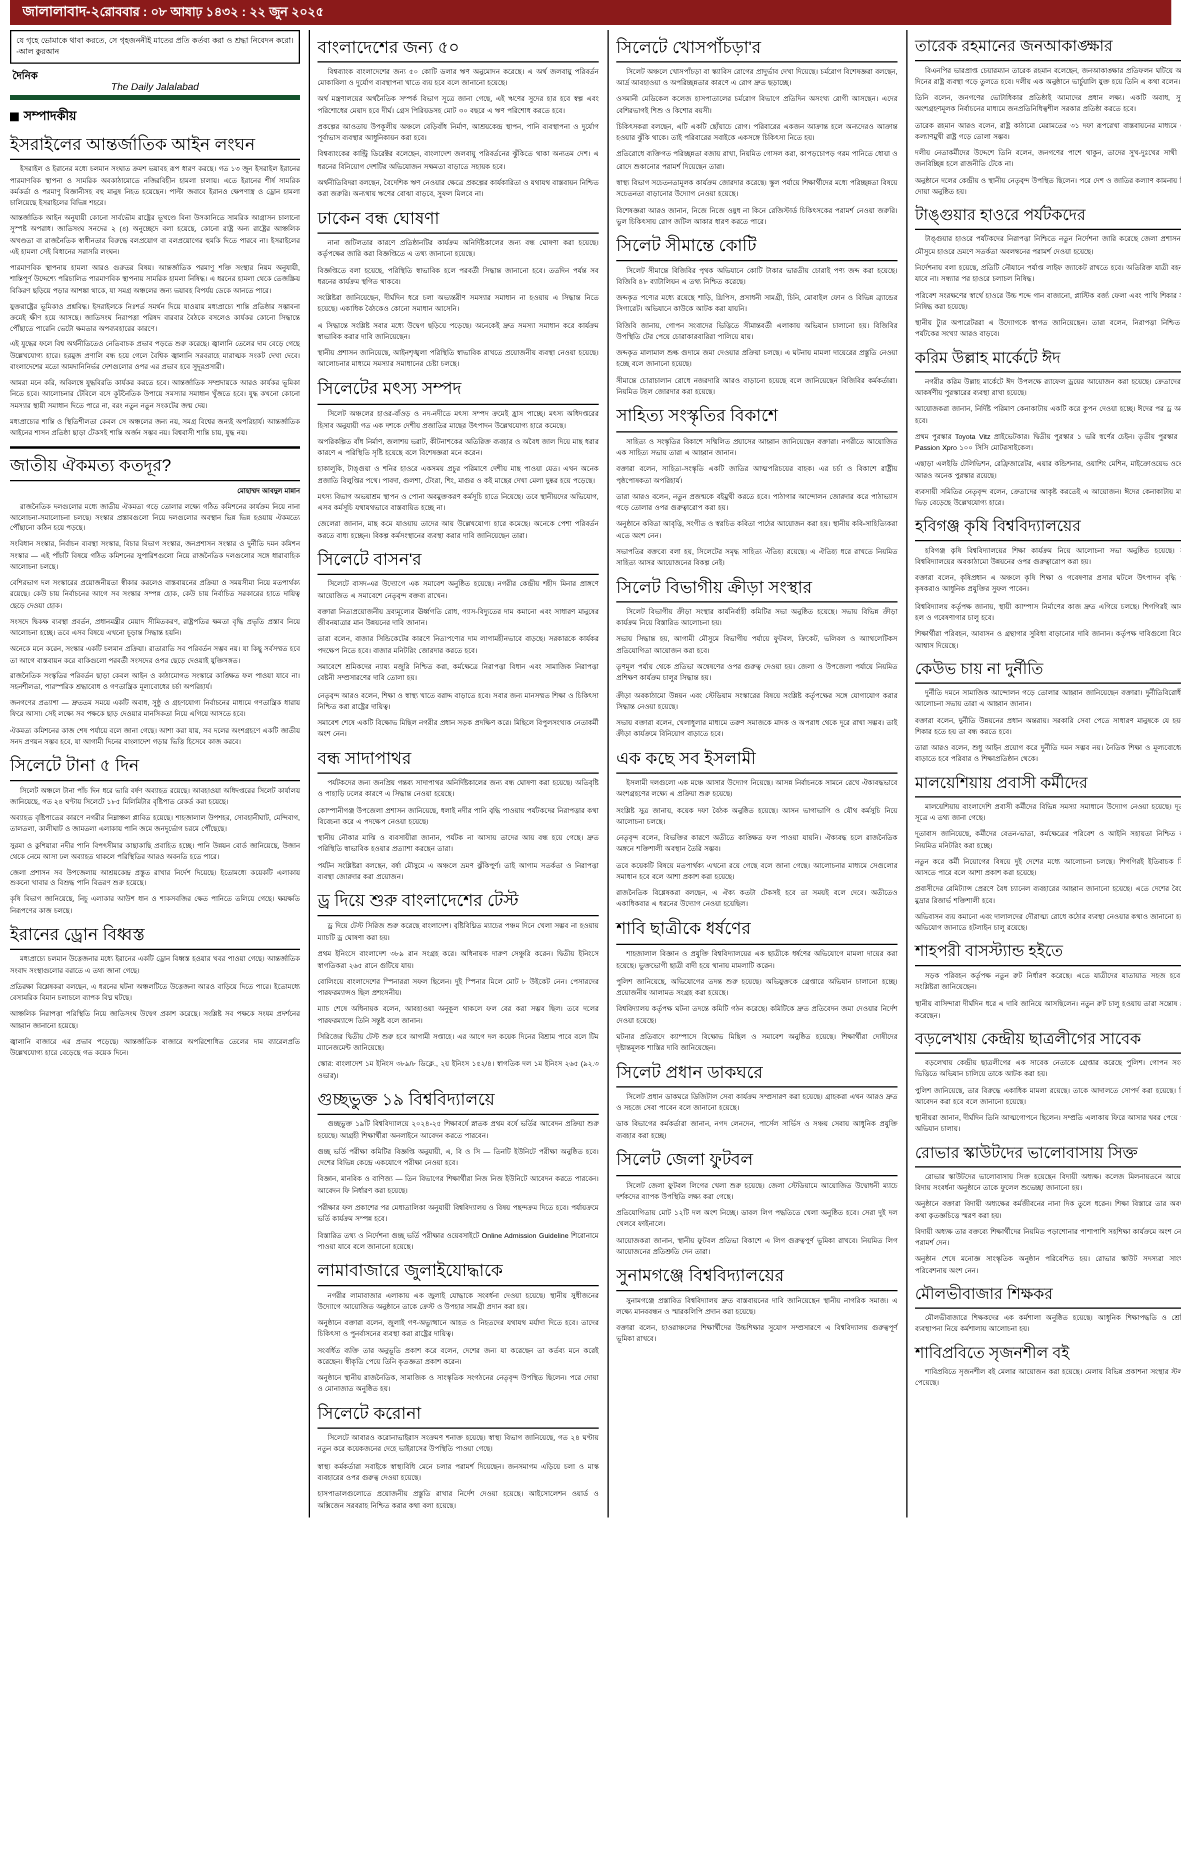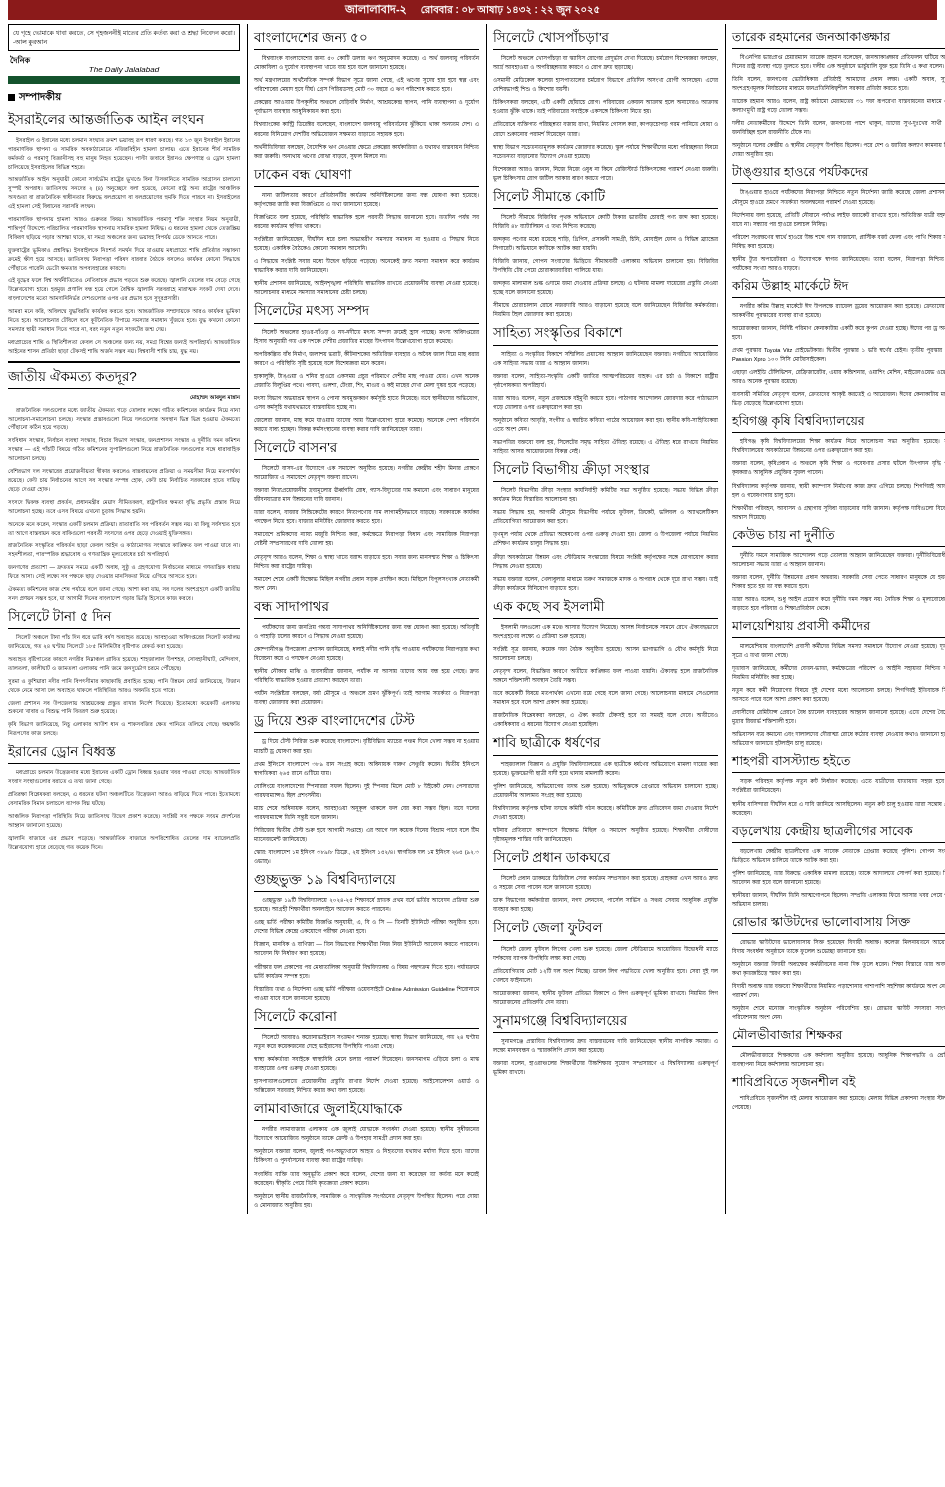--- a/index.html
+++ b/index.html
@@ -17,25 +17,24 @@
     width: 945px;
     padding: 0 8px 10px 8px;
   }
   
   .topbar {
     height: 20px;
     background: #8b1a1a;
     color: #fff;
     display: flex;
     align-items: center;
-    justify-content: center;
+    justify-content: flex-start;
     padding: 0 10px;
     font-size: 11px;
     font-weight: bold;
-    gap: 14px;
   }
   .topbar .right { font-weight: bold; font-size: 10px; }
   
   .grid {
     display: grid;
     grid-template-columns: 232px 232px 232px 232px;
     column-gap: 7px;
     margin-top: 4px;
   }
   .col { width: 100%; }
@@ -63,21 +62,21 @@
     letter-spacing: -0.5px;
     line-height: 1.05;
     text-align: center;
   }
   .np-sub {
     text-align: center;
     font-size: 8px;
     font-style: italic;
     margin-top: -2px;
     padding-bottom: 2px;
-    border-bottom: 8px solid #14532d;
+    border-bottom: 4px solid #14532d;
   }
   
   .edit-label {
     font-size: 10px;
     font-weight: bold;
     margin: 5px 0 3px 0;
     display: flex;
     align-items: center;
     gap: 4px;
   }
@@ -236,32 +235,32 @@
       <div class="art">
         <h2 class="head">গুচ্ছভুক্ত ১৯ বিশ্ববিদ্যালয়ে</h2>
         <p class="body lead">গুচ্ছভুক্ত ১৯টি বিশ্ববিদ্যালয়ে ২০২৪-২৫ শিক্ষাবর্ষে স্নাতক প্রথম বর্ষে ভর্তির আবেদন প্রক্রিয়া শুরু হয়েছে। আগ্রহী শিক্ষার্থীরা অনলাইনে আবেদন করতে পারবেন।</p>
         <p class="body">গুচ্ছ ভর্তি পরীক্ষা কমিটির বিজ্ঞপ্তি অনুযায়ী, এ, বি ও সি — তিনটি ইউনিটে পরীক্ষা অনুষ্ঠিত হবে। দেশের বিভিন্ন কেন্দ্রে একযোগে পরীক্ষা নেওয়া হবে।</p>
         <p class="body">বিজ্ঞান, মানবিক ও বাণিজ্য — তিন বিভাগের শিক্ষার্থীরা নিজ নিজ ইউনিটে আবেদন করতে পারবেন। আবেদন ফি নির্ধারণ করা হয়েছে।</p>
         <p class="body">পরীক্ষার ফল প্রকাশের পর মেধাতালিকা অনুযায়ী বিশ্ববিদ্যালয় ও বিষয় পছন্দক্রম দিতে হবে। পর্যায়ক্রমে ভর্তি কার্যক্রম সম্পন্ন হবে।</p>
         <p class="body">বিস্তারিত তথ্য ও নির্দেশনা গুচ্ছ ভর্তি পরীক্ষার ওয়েবসাইটে Online Admission Guideline শিরোনামে পাওয়া যাবে বলে জানানো হয়েছে।</p>
       </div>
 
       <div class="art">
-        <h2 class="head">সিলেটে করোনা</h2>
-        <p class="body lead">সিলেটে আবারও করোনাভাইরাস সংক্রমণ শনাক্ত হয়েছে। স্বাস্থ্য বিভাগ জানিয়েছে, গত ২৪ ঘণ্টায় নতুন করে কয়েকজনের দেহে ভাইরাসের উপস্থিতি পাওয়া গেছে।</p>
-        <p class="body">স্বাস্থ্য কর্মকর্তারা সবাইকে স্বাস্থ্যবিধি মেনে চলার পরামর্শ দিয়েছেন। জনসমাগম এড়িয়ে চলা ও মাস্ক ব্যবহারের ওপর গুরুত্ব দেওয়া হয়েছে।</p>
-        <p class="body">হাসপাতালগুলোতে প্রয়োজনীয় প্রস্তুতি রাখার নির্দেশ দেওয়া হয়েছে। আইসোলেশন ওয়ার্ড ও অক্সিজেন সরবরাহ নিশ্চিত করার কথা বলা হয়েছে।</p>
-      </div>
-
-      <div class="art">
         <h2 class="head">লামাবাজারে জুলাইযোদ্ধাকে</h2>
         <p class="body lead">নগরীর লামাবাজার এলাকায় এক জুলাই যোদ্ধাকে সংবর্ধনা দেওয়া হয়েছে। স্থানীয় সুধীজনের উদ্যোগে আয়োজিত অনুষ্ঠানে তাকে ক্রেস্ট ও উপহার সামগ্রী প্রদান করা হয়।</p>
         <p class="body">অনুষ্ঠানে বক্তারা বলেন, জুলাই গণ-অভ্যুত্থানে আহত ও নিহতদের যথাযথ মর্যাদা দিতে হবে। তাদের চিকিৎসা ও পুনর্বাসনের ব্যবস্থা করা রাষ্ট্রের দায়িত্ব।</p>
         <p class="body">সংবর্ধিত ব্যক্তি তার অনুভূতি প্রকাশ করে বলেন, দেশের জন্য যা করেছেন তা কর্তব্য মনে করেই করেছেন। স্বীকৃতি পেয়ে তিনি কৃতজ্ঞতা প্রকাশ করেন।</p>
         <p class="body">অনুষ্ঠানে স্থানীয় রাজনৈতিক, সামাজিক ও সাংস্কৃতিক সংগঠনের নেতৃবৃন্দ উপস্থিত ছিলেন। পরে দোয়া ও মোনাজাত অনুষ্ঠিত হয়।</p>
+      </div>
+
+      <div class="art">
+        <h2 class="head">সিলেটে করোনা</h2>
+        <p class="body lead">সিলেটে আবারও করোনাভাইরাস সংক্রমণ শনাক্ত হয়েছে। স্বাস্থ্য বিভাগ জানিয়েছে, গত ২৪ ঘণ্টায় নতুন করে কয়েকজনের দেহে ভাইরাসের উপস্থিতি পাওয়া গেছে।</p>
+        <p class="body">স্বাস্থ্য কর্মকর্তারা সবাইকে স্বাস্থ্যবিধি মেনে চলার পরামর্শ দিয়েছেন। জনসমাগম এড়িয়ে চলা ও মাস্ক ব্যবহারের ওপর গুরুত্ব দেওয়া হয়েছে।</p>
+        <p class="body">হাসপাতালগুলোতে প্রয়োজনীয় প্রস্তুতি রাখার নির্দেশ দেওয়া হয়েছে। আইসোলেশন ওয়ার্ড ও অক্সিজেন সরবরাহ নিশ্চিত করার কথা বলা হয়েছে।</p>
       </div>
 
 
     </div>
 
     <div class="col col-3">
 
       <div class="art">
         <h2 class="head">সিলেটে খোসপাঁচড়া'র</h2>
         <p class="body lead">সিলেট অঞ্চলে খোসপাঁচড়া বা স্ক্যাবিস রোগের প্রাদুর্ভাব দেখা দিয়েছে। চর্মরোগ বিশেষজ্ঞরা বলছেন, আর্দ্র আবহাওয়া ও অপরিচ্ছন্নতার কারণে এ রোগ দ্রুত ছড়াচ্ছে।</p>

